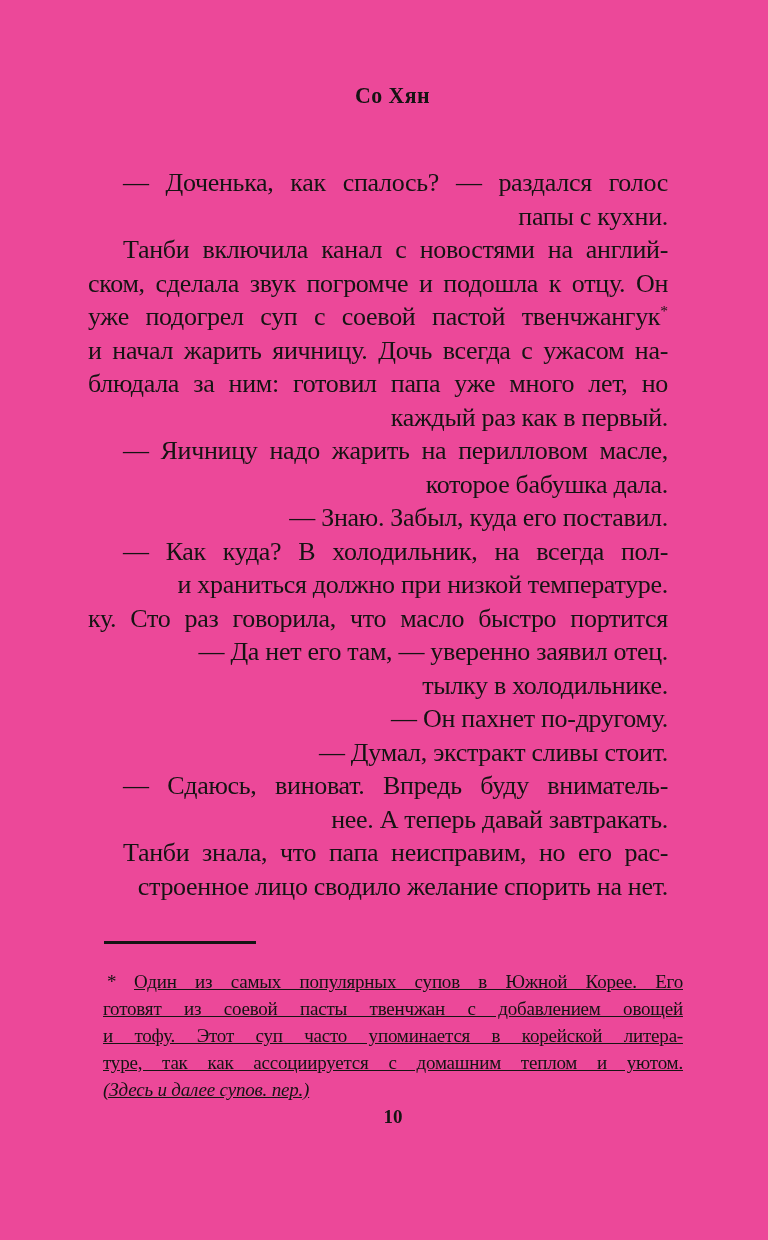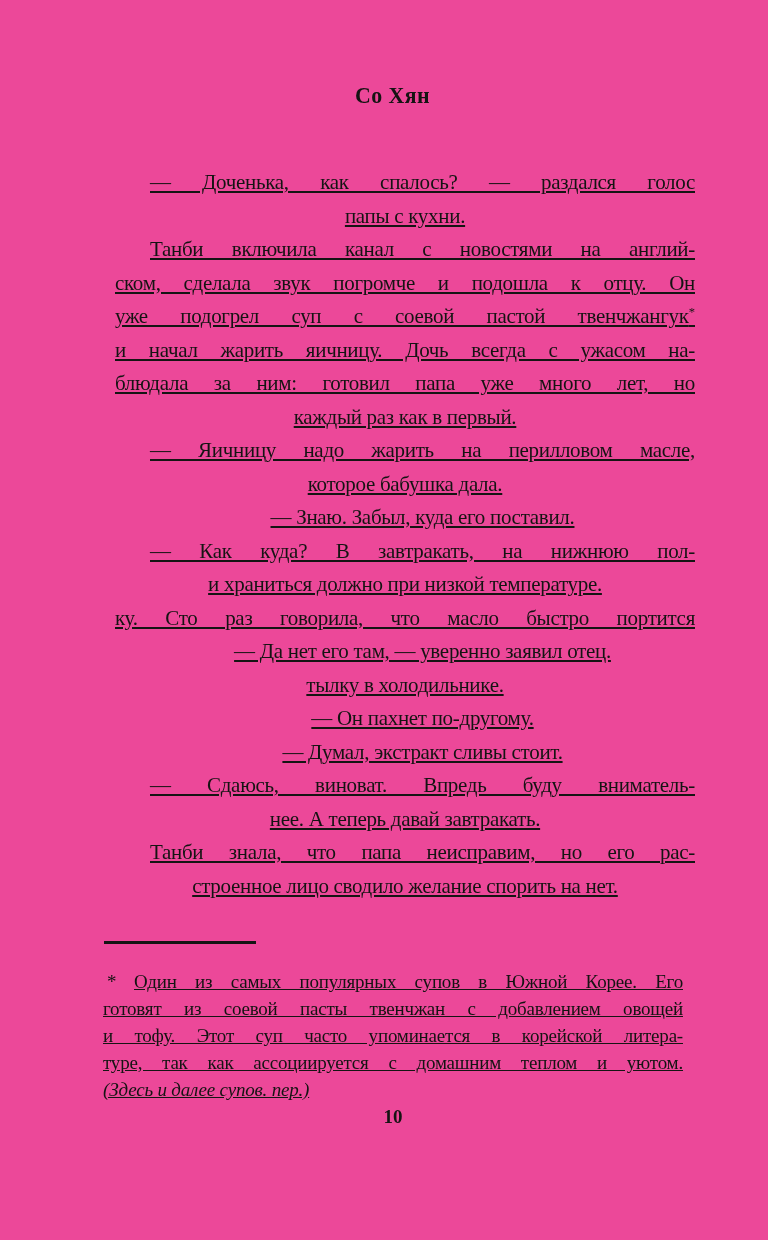--- a/index.html
+++ b/index.html
@@ -21,29 +21,28 @@
     font-weight: 700;
   }
   .running-header .hdr-inner {
     display: inline-block;
     transform: scaleX(0.95);
     transform-origin: center;
     letter-spacing: 0.5px;
   }
   .body-text {
     position: absolute;
-    top: 166px; left: 115px; width: 580px;
-    font-size: 21px;
+    top: 166px; left: 88px; width: 580px;
+    font-size: 26px;
     letter-spacing: -0.3px;
-    text-decoration: underline;
   }
   .line {
     height: 33.5px;
     line-height: 33.5px;
-    text-align: center;
+    text-align: right;
   }
   .line.just { text-align: justify; text-align-last: justify; }
   .line.indent { padding-left: 35px; }
   .line sup {
     font-size: 60%;
     line-height: 0;
     vertical-align: 0.55em;
     letter-spacing: 0;
   }
   .footnote-rule {
@@ -109,21 +108,21 @@
         <div class="line">каждый раз как в первый.</div>
       </div>
       <div class="para">
         <div class="line indent just">— Яичницу надо жарить на перилловом масле,</div>
         <div class="line">которое бабушка дала.</div>
       </div>
       <div class="para">
         <div class="line indent">— Знаю. Забыл, куда его поставил.</div>
       </div>
       <div class="para">
-        <div class="line indent just">— Как куда? В завтракать, на нижнюю пол-</div>
+        <div class="line indent just">— Как куда? В холодильник, на всегда пол-</div>
         <div class="line">и храниться должно при низкой температуре.</div>
         <div class="line just">ку. Сто раз говорила, что масло быстро портится</div>
       </div>
       <div class="para">
         <div class="line indent">— Да нет его там, — уверенно заявил отец.</div>
       </div>
       <div class="para">
         <div class="line">тылку в холодильнике.</div>
       </div>
       <div class="para">

